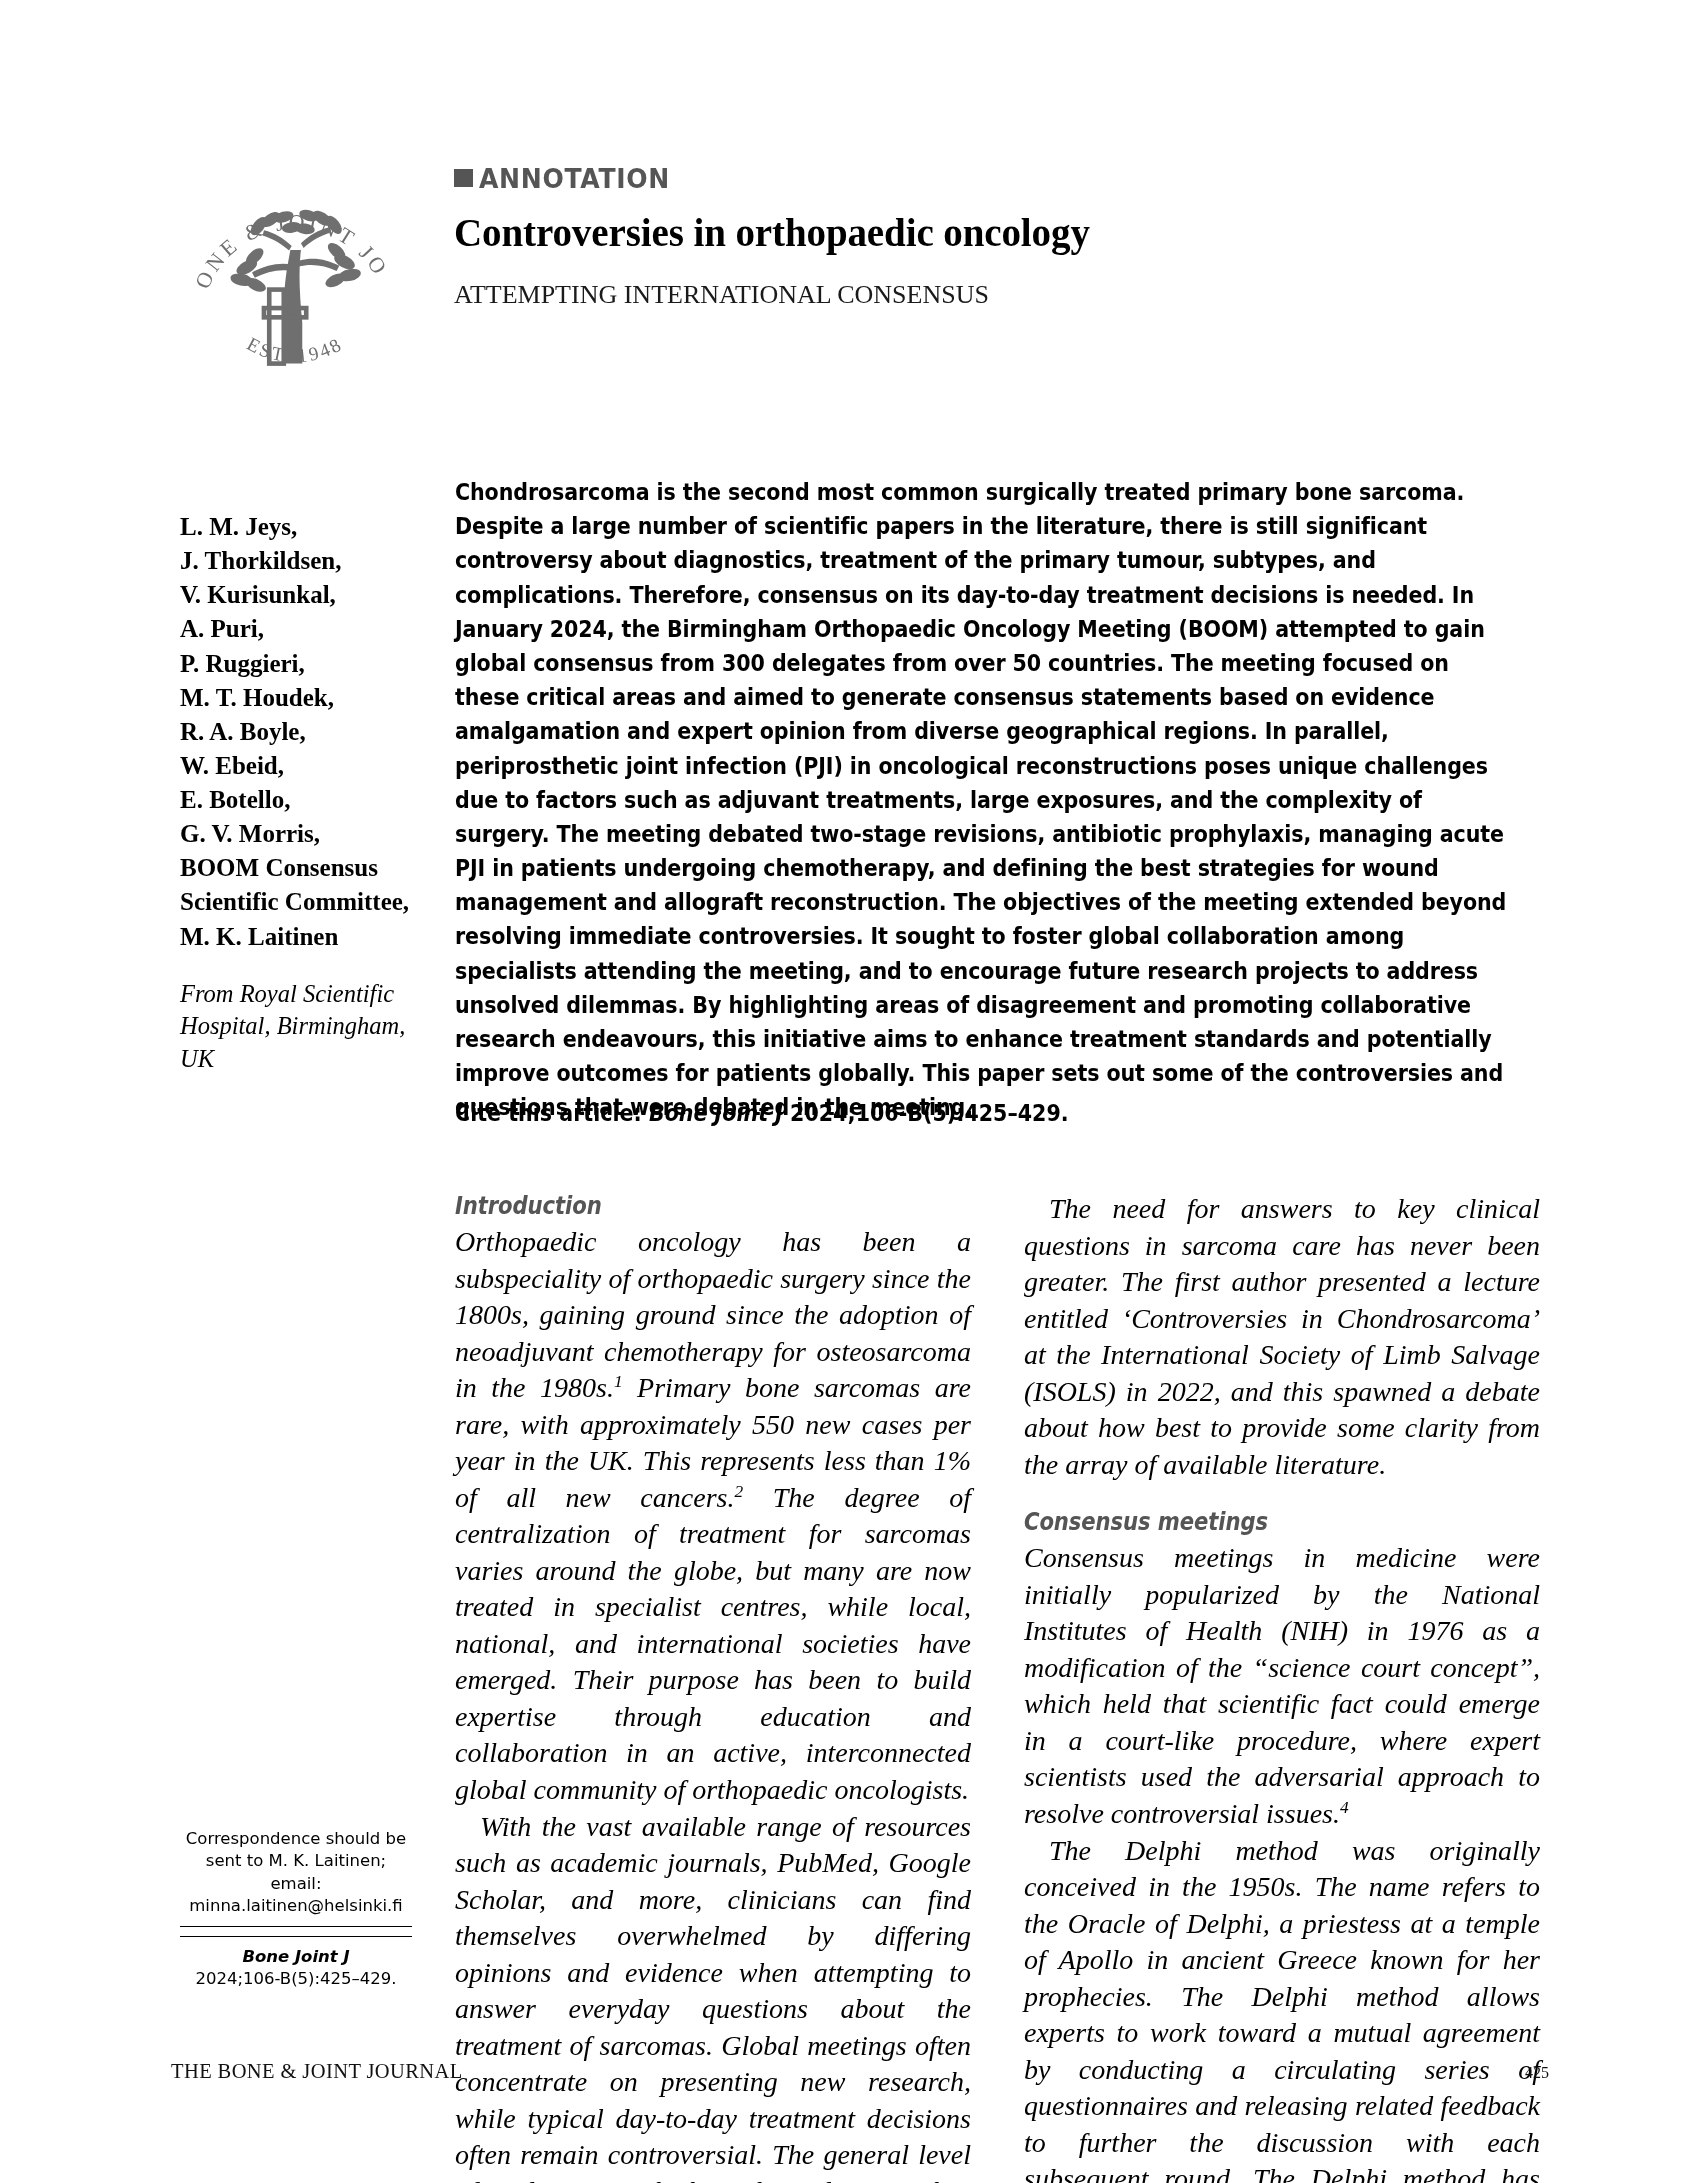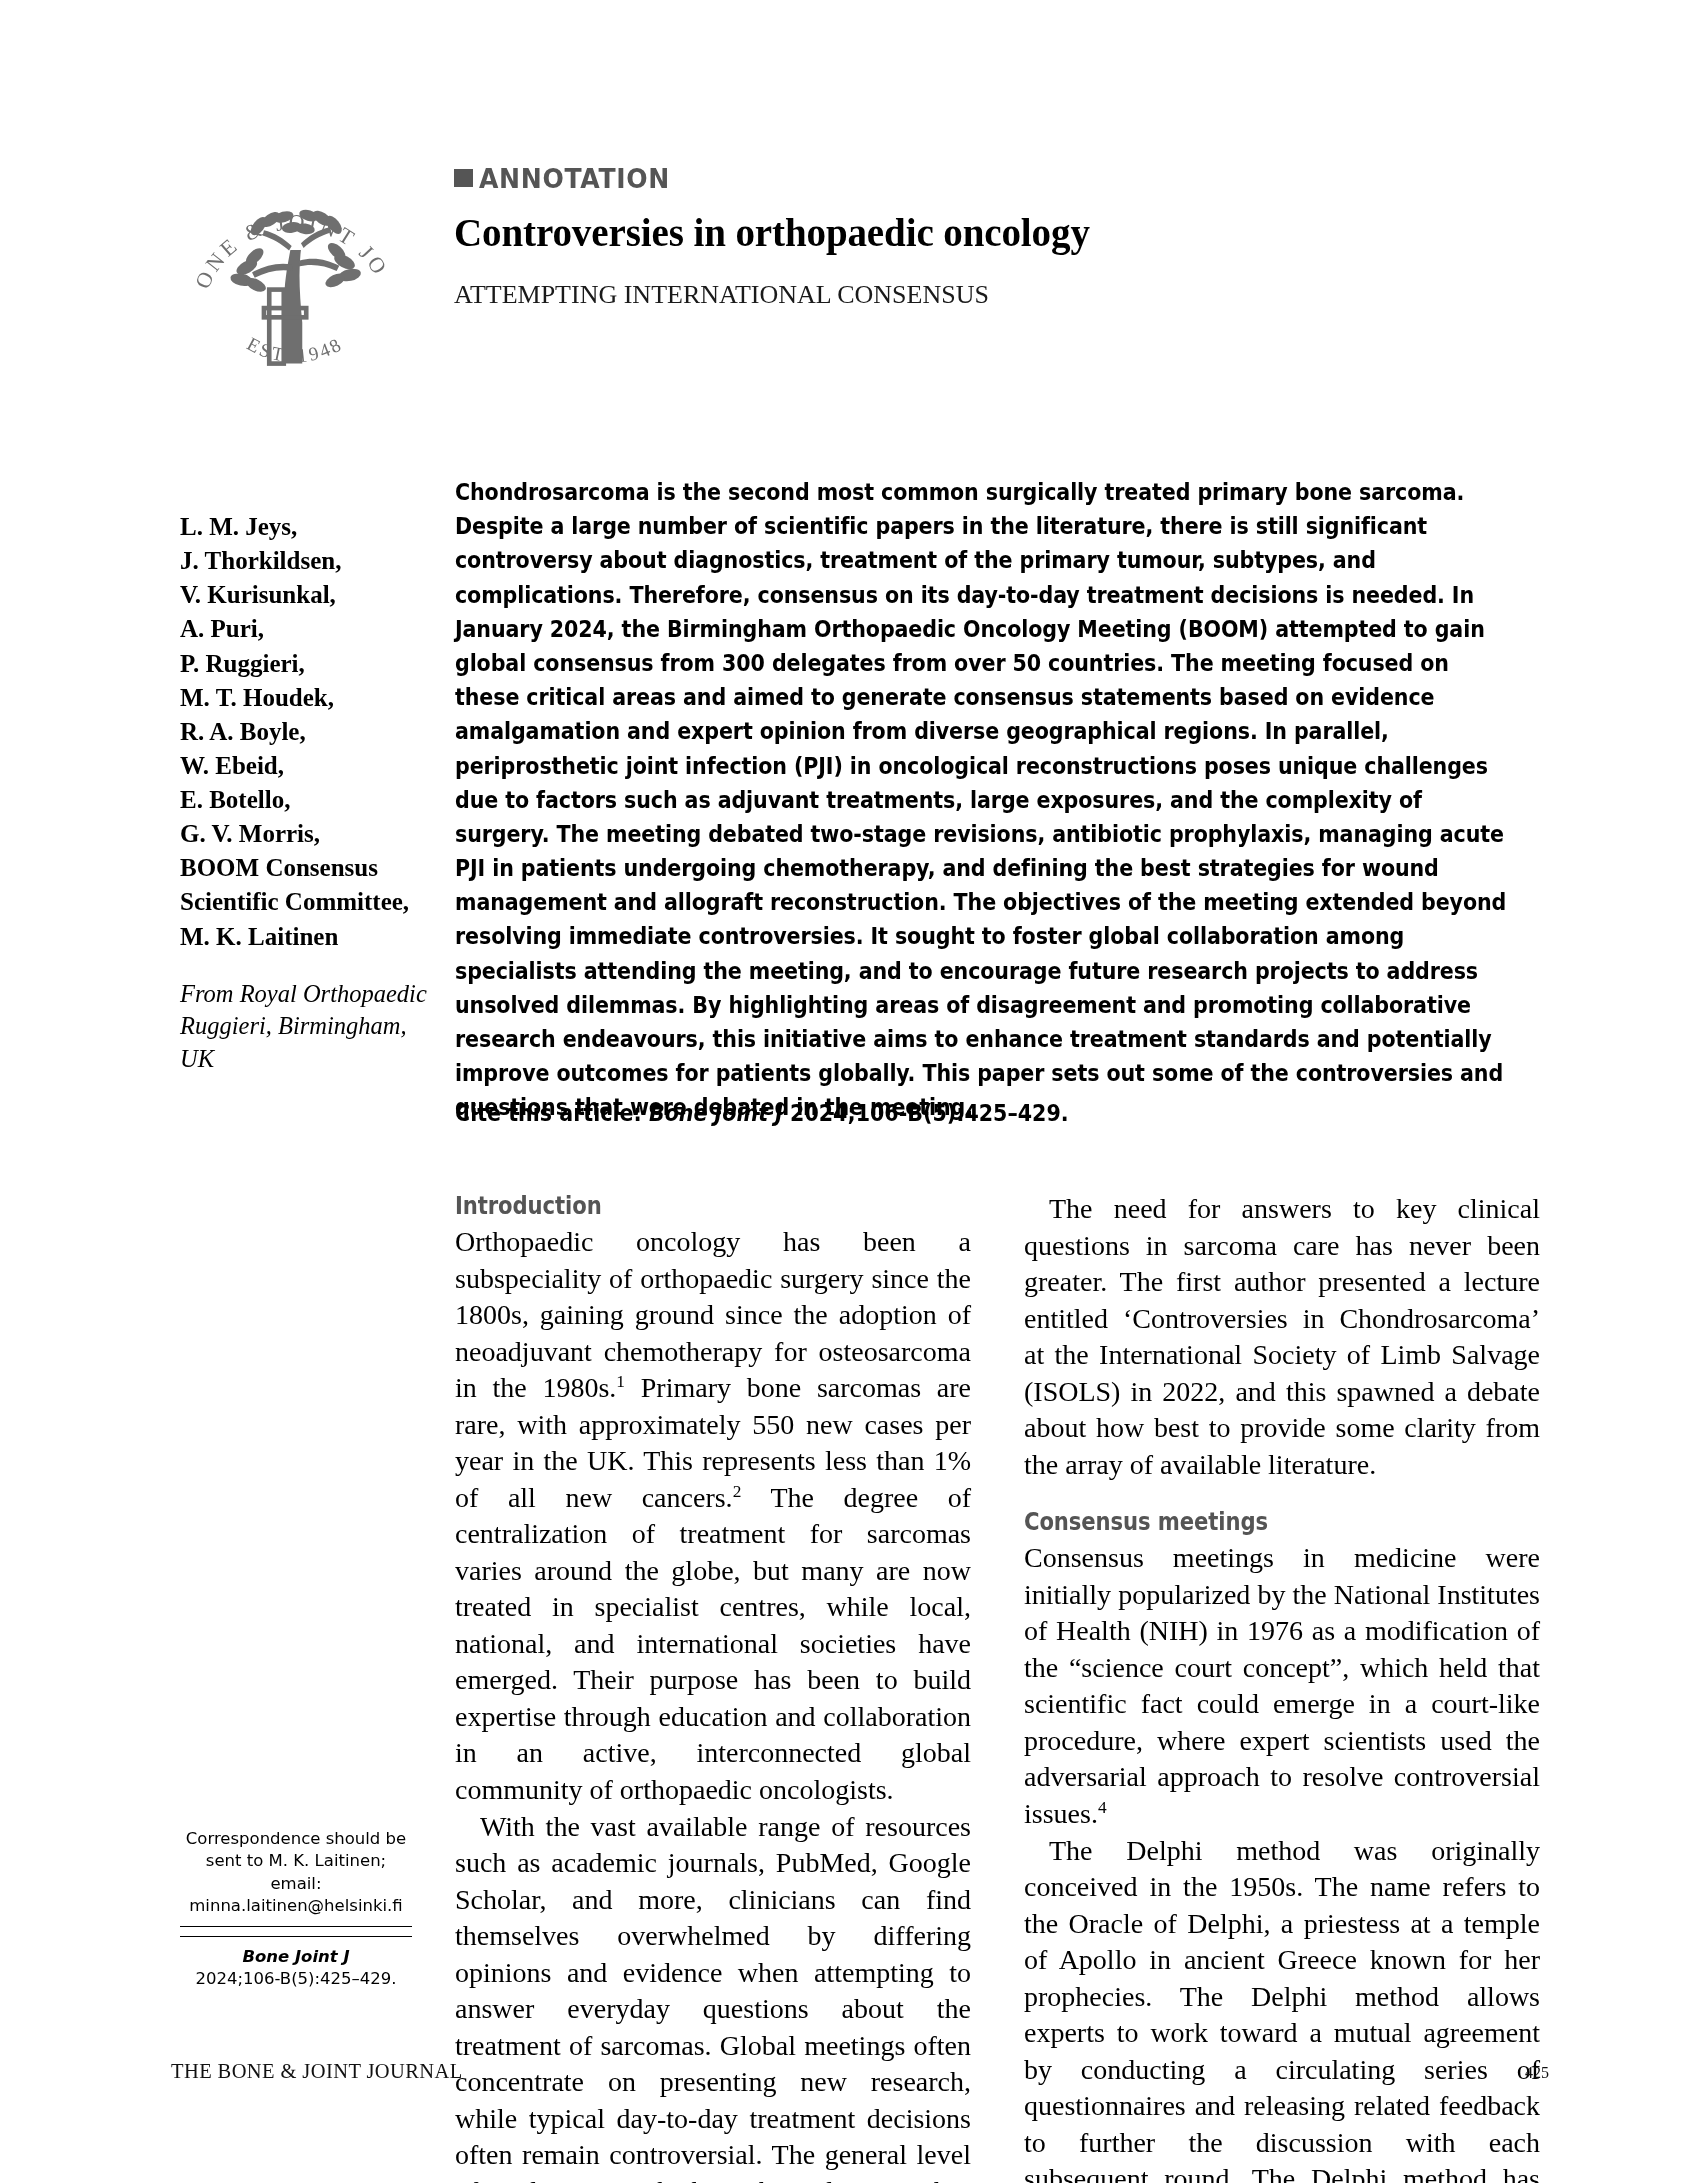--- a/index.html
+++ b/index.html
@@ -168,20 +168,21 @@
 
   
   .columns {
     position: absolute;
     left: 455px;
     top: 1191px;
     width: 1085px;
     height: 840px;
     display: flex;
     gap: 53px;
+    font-style: italic;
   }
   .col {
     width: 516px;
     position: relative;
   }
 
   .sec-head {
     font-family: "DejaVu Sans Condensed", "DejaVu Sans", sans-serif;
     font-weight: bold;
     font-size: 24.5px;
@@ -297,21 +298,21 @@
         <div>P. Ruggieri,</div>
         <div>M. T. Houdek,</div>
         <div>R. A. Boyle,</div>
         <div>W. Ebeid,</div>
         <div>E. Botello,</div>
         <div>G. V. Morris,</div>
         <div>BOOM Consensus</div>
         <div>Scientific Committee,</div>
         <div>M. K. Laitinen</div>
       </div>
-    <div class="affiliation">From Royal Orthopaedic Ruggieri, Birmingham, UK</div>
+    <div class="affiliation">From Royal Scientific Hospital, Birmingham, UK</div>
   </div>
 
   <div class="rail-footer">
     <div class="rail-block">Correspondence should be sent to M. K. Laitinen; email: minna.laitinen@helsinki.fi</div>
     <hr class="rail-rule">
     <hr class="rail-rule">
     <div class="rail-block">
       <div class="rail-journal-name">Bone Joint J</div>
       <div>2024;106-B(5):425–429.</div>
     </div>

